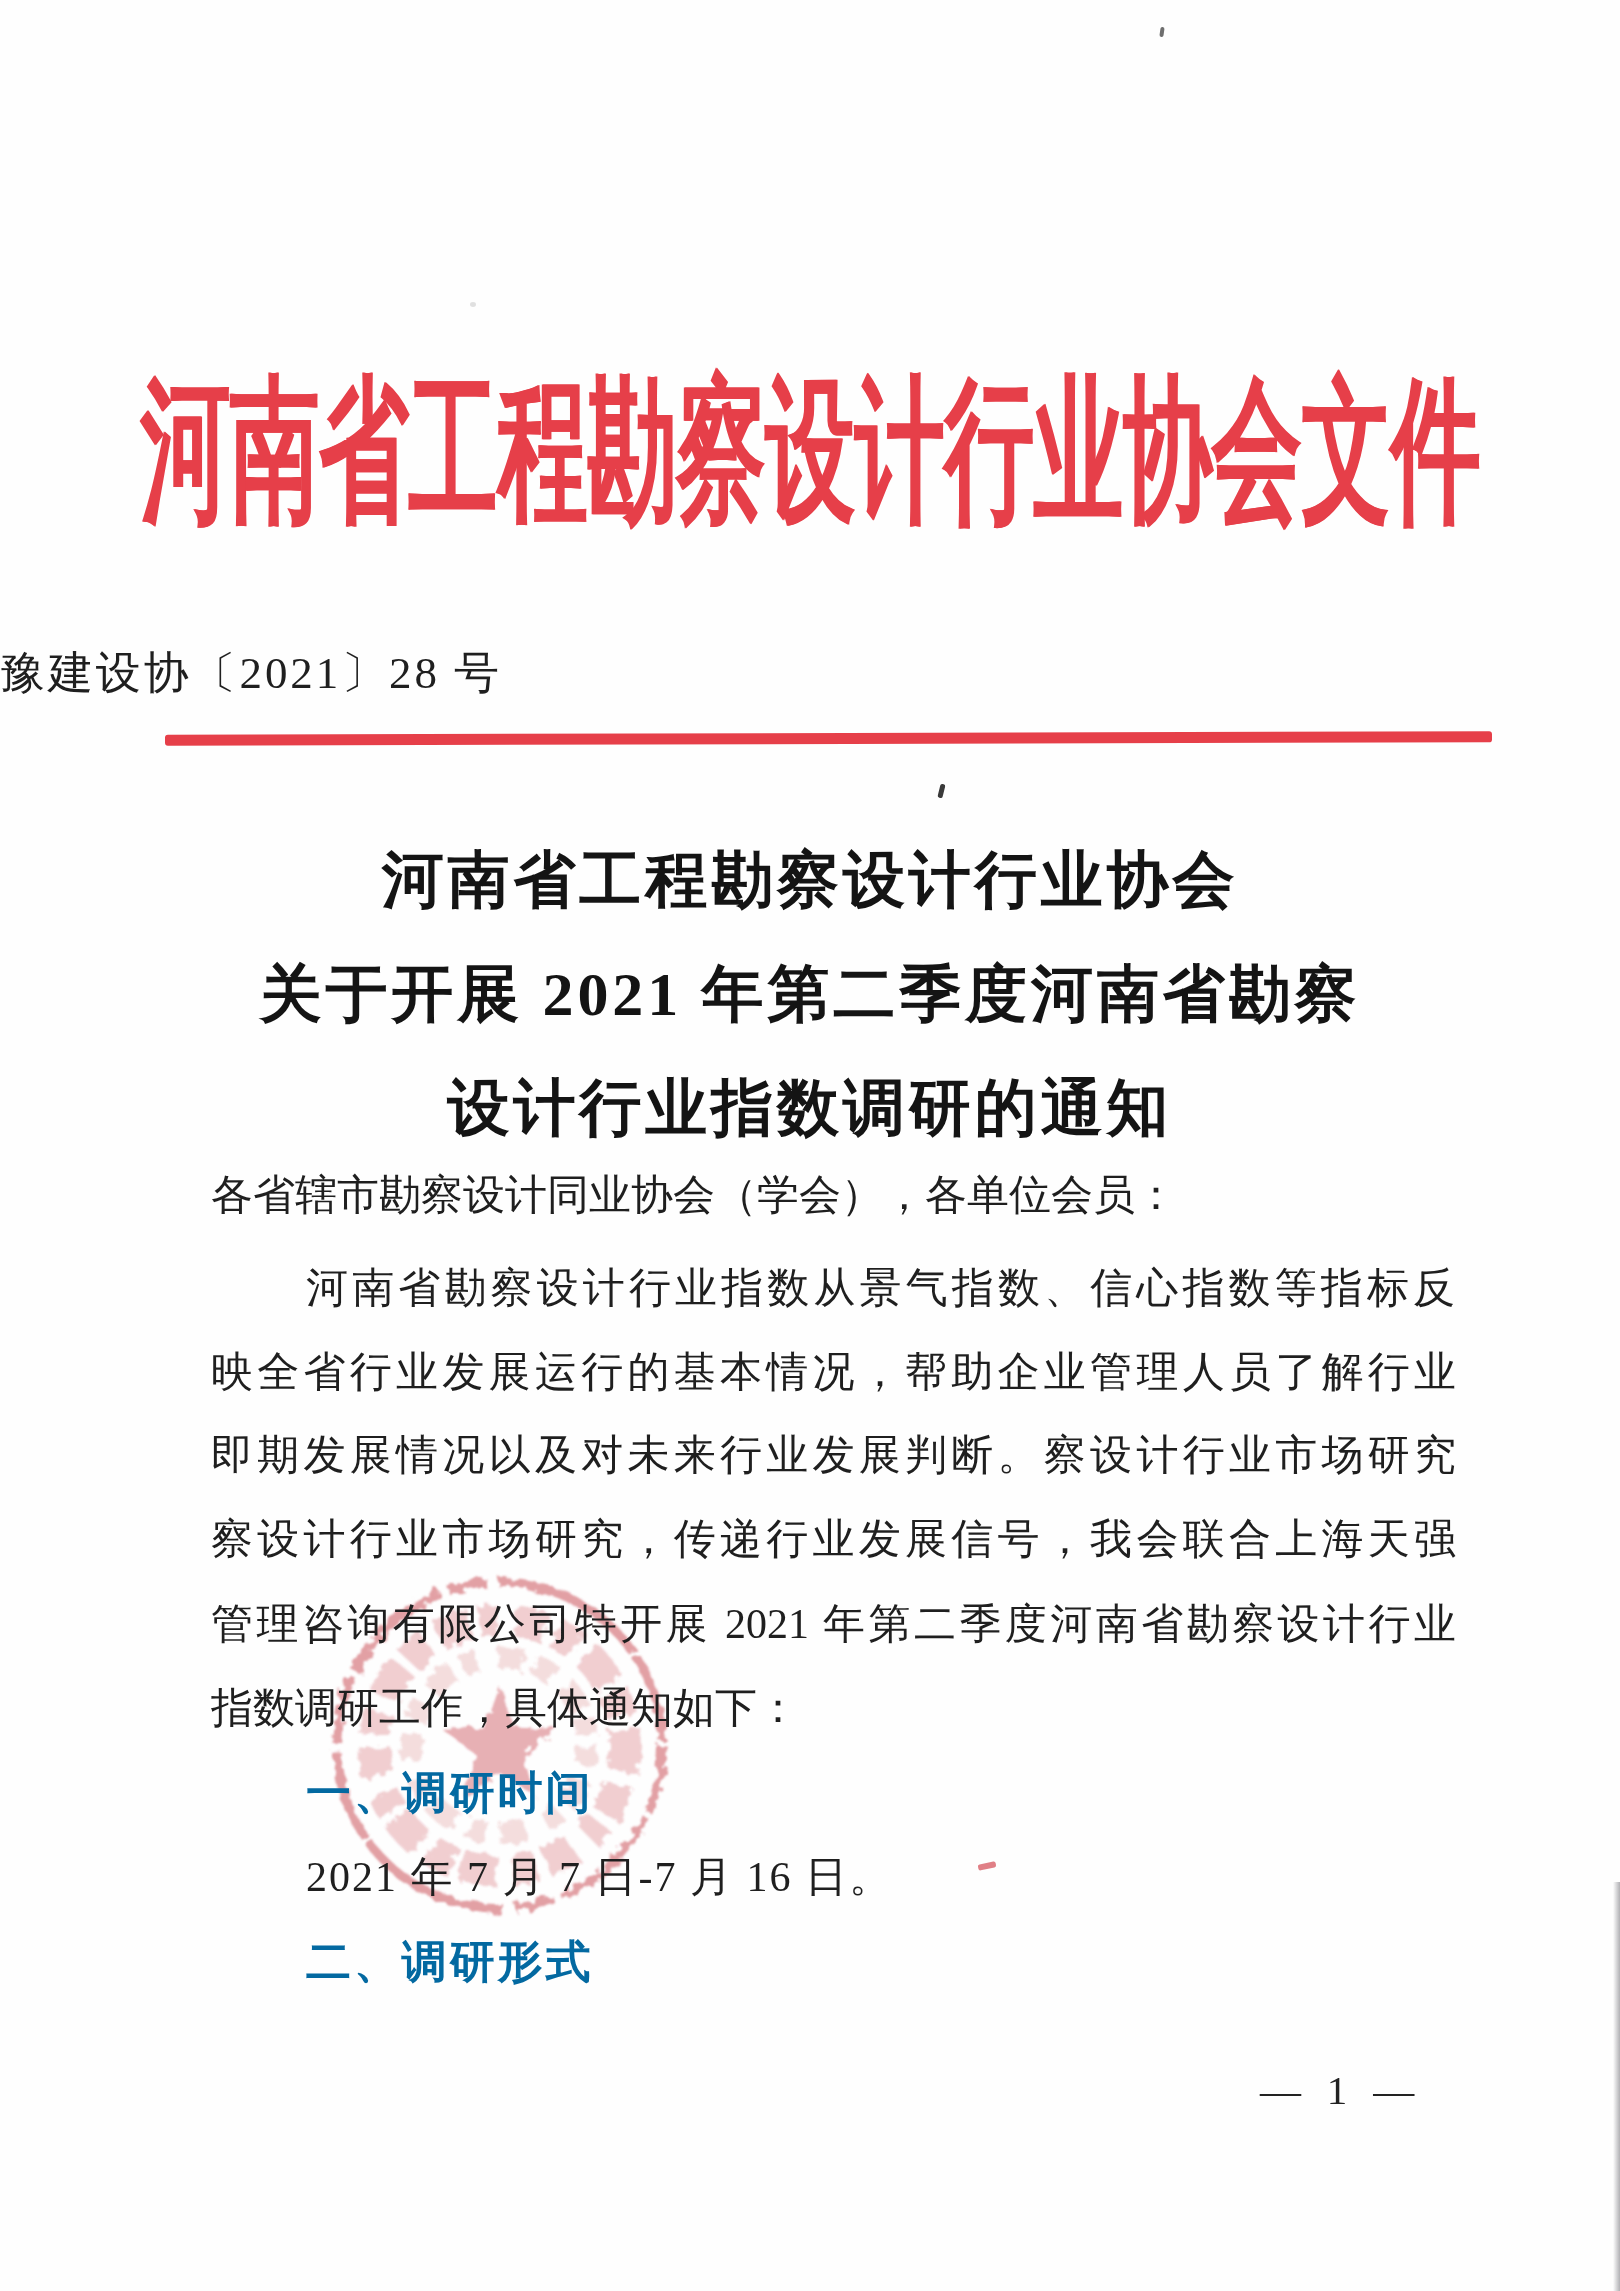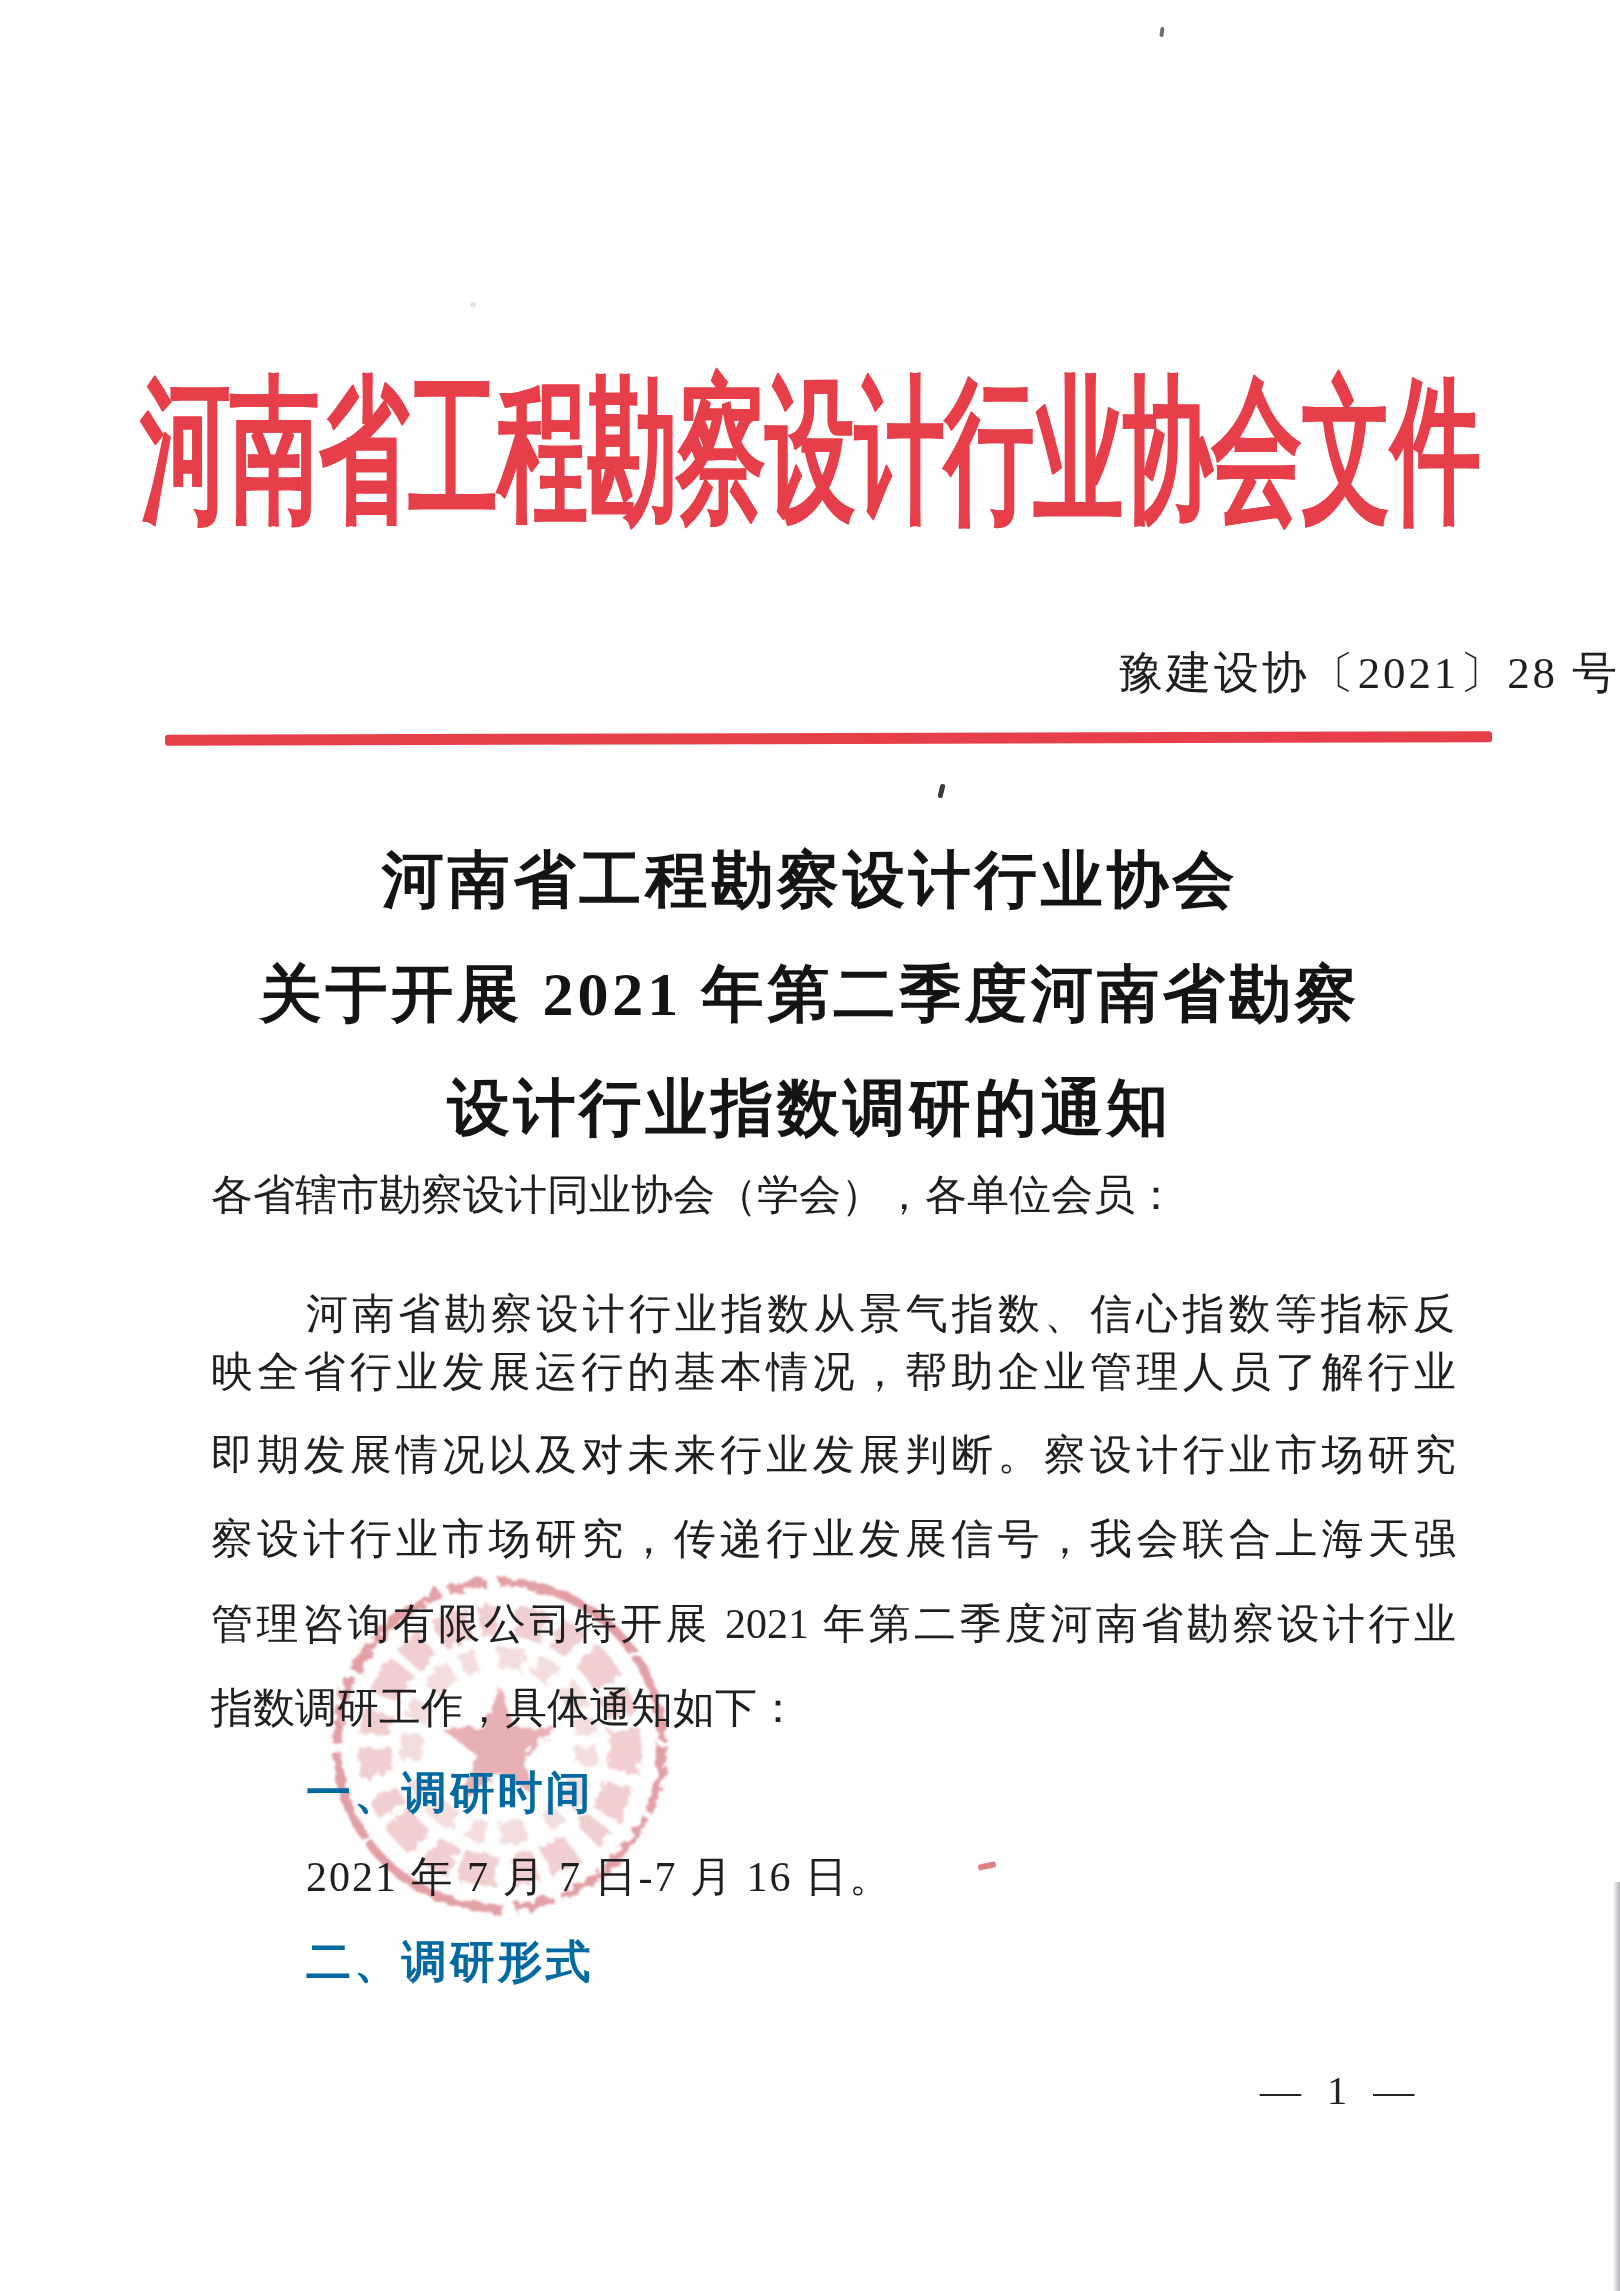--- a/index.html
+++ b/index.html
@@ -23,21 +23,21 @@
     color:#e63f49;
     white-space:nowrap;
     letter-spacing:0;
     transform:scale(0.95,1.68);
     transform-origin:center top;
     text-shadow:1px 0 0 #e63f49;
   }
   
   .doc-number{
     position:absolute;top:643px;left:0;width:100%;
-    text-align:right;
+    text-align:left;
     font-size:45px;letter-spacing:2.9px;z-index:3;
   }
   
   .red-rule{
     position:absolute;top:733px;left:165px;width:1327px;height:10.8px;
     background:#e63f49;border-radius:2.9px;
     transform:rotate(-0.15deg);z-index:3;
   }
   
   .doc-title{
@@ -118,21 +118,21 @@
       <circle cx="180" cy="184" r="128" fill="none" stroke="#c8414c" stroke-width="32" opacity="0.26" stroke-dasharray="26 14 34 10 18 20 30 12 24 16 36 9"></circle>
       <circle cx="180" cy="184" r="90" fill="none" stroke="#c8414c" stroke-width="22" opacity="0.18" stroke-dasharray="20 16 28 12 16 22 26 14"></circle>
 
       <path d="M180,124 L194.7,165.8 L239,166.8 L203.8,193.7 L216.5,236.2 L180,211
                L143.5,236.2 L156.2,193.7 L121,166.8 L165.3,165.8 Z" fill="#c8414c" opacity="0.42" stroke="none"></path>
     </g>
   </svg>
 
   <div class="line" style="top:1166px">各省辖市勘察设计同业协会（学会），各单位会员：</div>
 
-  <div class="line justify indented" style="top:1285px">河南省勘察设计行业指数从景气指数、信心指数等指标反</div>
+  <div class="line justify indented" style="top:1259px">河南省勘察设计行业指数从景气指数、信心指数等指标反</div>
   <div class="line justify" style="top:1343px">映全省行业发展运行的基本情况，帮助企业管理人员了解行业</div>
   <div class="line justify" style="top:1426px">即期发展情况以及对未来行业发展判断。察设计行业市场研究</div>
   <div class="line justify" style="top:1510px">察设计行业市场研究，传递行业发展信号，我会联合上海天强</div>
   <div class="line justify" style="top:1595px">管理咨询有限公司特开展 2021 年第二季度河南省勘察设计行业</div>
   <div class="line" style="top:1679px">指数调研工作，具体通知如下：</div>
 
   <div class="line heading" style="top:1763px">一、调研时间</div>
   <div class="line indented spaced" style="top:1848px">2021 年 7 月 7 日-7 月 16 日。</div>
   <div class="line heading" style="top:1932px">二、调研形式</div>
 

